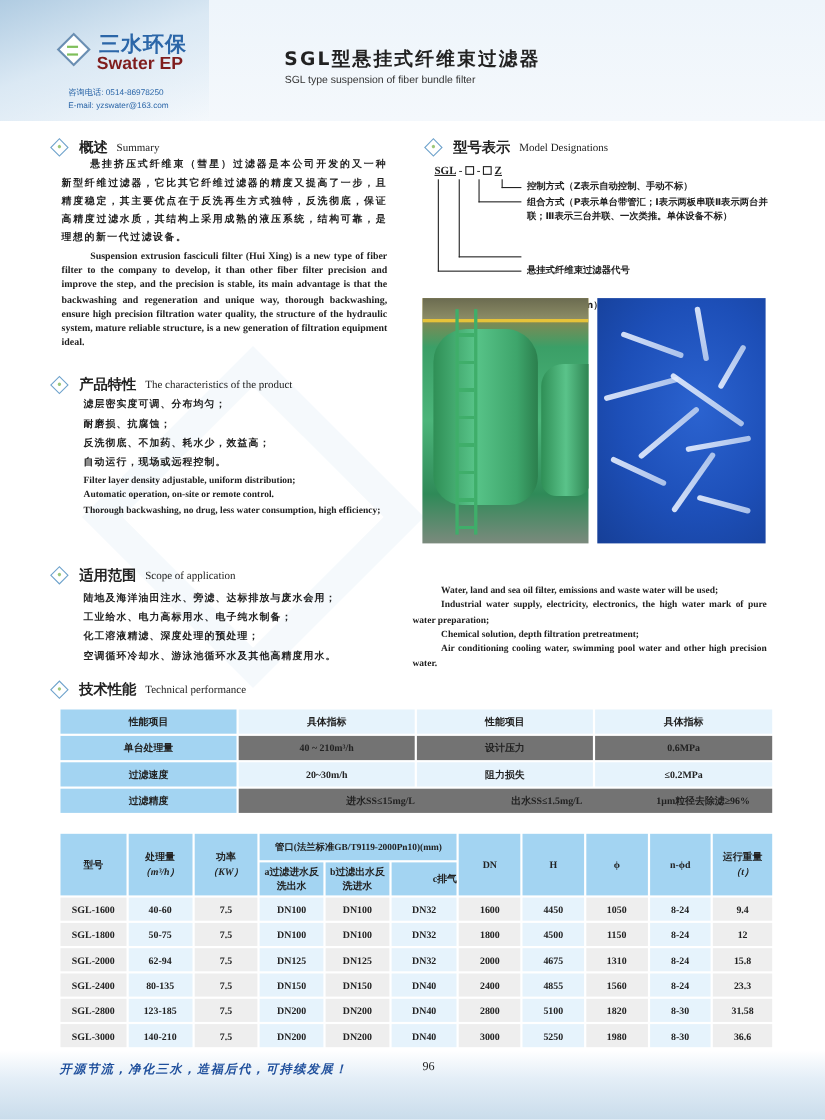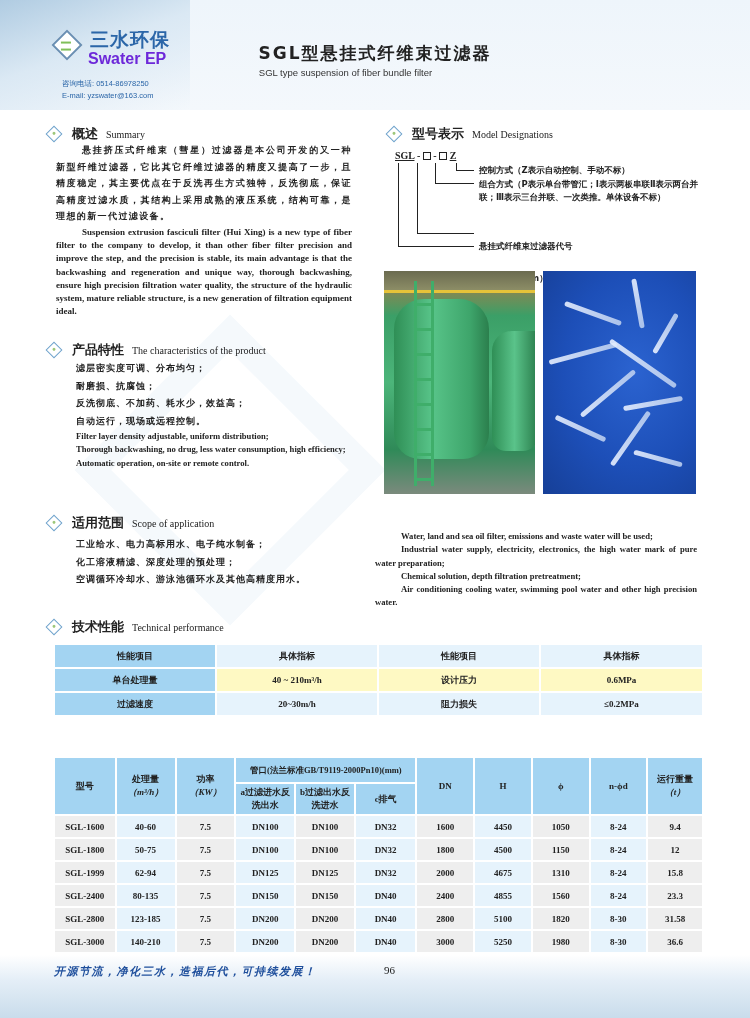--- a/index.html
+++ b/index.html
@@ -27,21 +27,21 @@
   .logo-mark::after {
     content: ""; position: absolute; left: 4px; top: 6px; width: 10px; height: 5px;
     border-top: 2px solid #7fbf5a; border-bottom: 2px solid #7fbf5a; transform: rotate(-45deg);
   }
   .logo-cn {
     position: absolute; left: 38px; top: 3px; font-family: "DejaVu Sans", sans-serif;
     font-weight: bold; font-size: 19px; color: #2b66a8; letter-spacing: 1px;
   }
   .logo-en {
     position: absolute; left: 36px; top: 26px; font-family: "Liberation Sans", sans-serif;
-    font-weight: bold; font-size: 16px; color: #6d28d9;
+    font-weight: bold; font-size: 16px; color: #7f1d1d;
   }
   .contact { position: absolute; left: 62px; top: 78px; font-family: "Liberation Sans", sans-serif; font-size: 7.5px; color: #2b66a8; line-height: 12px; }
   .title-cn {
     position: absolute; left: 0; width: 750px; top: 42px; text-align: center;
     font-family: "DejaVu Sans", sans-serif; font-weight: bold; font-size: 17px; letter-spacing: 2px; color: #222;
   }
   .title-en {
     position: absolute; left: 0; width: 691px; top: 67px; text-align: center;
     font-family: "Liberation Sans", sans-serif; font-size: 9.5px; color: #333;
   }
@@ -71,21 +71,21 @@
   .tank2 { position: absolute; left: 108px; top: 60px; width: 45px; height: 120px; border-radius: 20px 0 14px 14px; background: linear-gradient(90deg,#2f8f56 0%,#5ac38a 50%,#2b7f4d 100%); }
   .rail { position: absolute; left: 0; top: 0; width: 151px; height: 22px; border-bottom: 3px solid #e6c339; background: linear-gradient(180deg,#6b6b50 0%,#8c8d66 100%); }
   .ladder { position: absolute; left: 30px; top: 10px; width: 20px; height: 205px; border-left: 3px solid #3fae6a; border-right: 3px solid #3fae6a; background: repeating-linear-gradient(180deg, transparent 0 22px, #3fae6a 22px 25px); }
   .photo-fiber { left: 543px; top: 271px; width: 153px; height: 223px; background: radial-gradient(ellipse at 60% 45%, #2b63d0 0%, #1d4fb8 55%, #163f97 100%); }
   .fiber { position: absolute; height: 5px; border-radius: 3px; background: linear-gradient(90deg,#e8f0ff,#b9cdef); opacity: 0.9; }
   table { border-collapse: separate; border-spacing: 2px; position: absolute; font-family: "Liberation Serif", serif; }
   .tech-table { left: 53px; top: 643px; width: 651px; }
   .tech-table td { height: 22px; text-align: center; font-size: 9px; font-weight: bold; color: #222; }
   .c-blue { background: #a3d4f2; }
   .c-light { background: #e6f3fc; }
-  .c-grey { background: #fef9c3; }
+  .c-grey { background: #737373; }
   .spec-table { left: 53px; top: 756px; width: 651px; }
   .spec-table th { background: #a3d4f2; font-size: 9px; font-weight: bold; color: #222; text-align: center; line-height: 13px; font-family: "Liberation Serif", serif; }
   .spec-table td { height: 21px; text-align: center; font-size: 9px; font-weight: bold; color: #222; }
   .spec-table tr:nth-child(odd) td:nth-child(odd) { background: #eeeeee; }
   .spec-table tbody tr td:nth-child(odd) { background: #eeeeee; }
   .spec-table tbody tr td:nth-child(even) { background: #e6f3fc; }
   .footer-bg { position: absolute; left: 0; top: 955px; width: 750px; height: 63px; background: linear-gradient(180deg,#ffffff 0%,#e4eef7 40%,#c9dceb 100%); }
   .slogan { position: absolute; left: 54px; top: 964px; font-family: "DejaVu Serif", serif; font-style: italic; font-weight: bold; font-size: 11px; color: #1f4f9c; letter-spacing: 1.5px; }
   .page-no { position: absolute; left: 384px; top: 964px; font-family: "Liberation Serif", serif; font-size: 11px; color: #222; }
   .watermark { position: absolute; left: 120px; top: 360px; width: 220px; height: 220px; border: 26px solid rgba(175,205,230,0.12); transform: rotate(45deg); }
@@ -168,30 +168,31 @@
   <span class="sec-en">The characteristics of the product</span>
 </div>
 <div class="para list-cn" style="left:76px; top:360px; width:280px;">
   <div>滤层密实度可调、分布均匀；</div>
   <div>耐磨损、抗腐蚀；</div>
   <div>反洗彻底、不加药、耗水少，效益高；</div>
   <div>自动运行，现场或远程控制。</div>
 </div>
 <div class="para list-en" style="left:50px; top:430px; width:310px;">
   <div class="hang">Filter layer density adjustable, uniform distribution;</div>
+  <div class="hang">Automatic operation, on-site or remote control.</div>
   <div class="hang">Thorough backwashing, no drug, less water consumption, high efficiency;</div>
-  <div class="hang">Automatic operation, on-site or remote control.</div>
 </div>
 
 <div class="sec-head" style="left:44px; top:514px;">
   <span class="diamond"></span>
   <span class="sec-cn">适用范围</span>
   <span class="sec-en">Scope of application</span>
 </div>
 <div class="para list-cn" style="left:76px; top:536px; width:300px;">
+  <div>陆地及海洋油田注水、旁滤、达标排放与废水会用；</div>
   <div>工业给水、电力高标用水、电子纯水制备；</div>
   <div>化工溶液精滤、深度处理的预处理；</div>
   <div>空调循环冷却水、游泳池循环水及其他高精度用水。</div>
 </div>
 <div class="para list-en" style="left:375px; top:530px; width:322px;">
   <div class="hang">Water, land and sea oil filter, emissions and waste water will be used;</div>
   <div class="hang">Industrial water supply, electricity, electronics, the high water mark of pure water preparation;</div>
   <div class="hang">Chemical solution, depth filtration pretreatment;</div>
   <div class="hang">Air conditioning cooling water, swimming pool water and other high precision water.</div>
 </div>
@@ -214,20 +215,28 @@
     <td class="c-grey">40 ~ 210m³/h</td>
     <td class="c-grey">设计压力</td>
     <td class="c-grey">0.6MPa</td>
   </tr>
   <tr>
     <td class="c-blue">过滤速度</td>
     <td class="c-light">20~30m/h</td>
     <td class="c-light">阻力损失</td>
     <td class="c-light">≤0.2MPa</td>
   </tr>
+  <tr>
+    <td class="c-blue">过滤精度</td>
+    <td class="c-grey" colspan="3">
+      <span style="display:inline-block; width:140px; text-align:right;">进水SS≤15mg/L</span>
+      <span style="display:inline-block; width:150px; text-align:right;">出水SS≤1.5mg/L</span>
+      <span style="display:inline-block; width:150px; text-align:right;">1μm粒径去除滤≥96%</span>
+    </td>
+  </tr>
 </tbody>
   </table>
 
 <table class="spec-table">
   <thead>
     <tr>
       <th rowspan="2" style="width:60px; height:56px;">型号</th>
       <th rowspan="2" style="width:58px;">
         <div>处理量</div>
         <div style="font-style:italic;">（m³/h）</div>
@@ -242,21 +251,21 @@
       <th rowspan="2" style="width:56px;">ϕ</th>
       <th rowspan="2" style="width:56px;">n-ϕd</th>
       <th rowspan="2" style="width:54px;">
         <div>运行重量</div>
         <div style="font-style:italic;">（t）</div>
       </th>
     </tr>
     <tr>
       <th style="width:58px; height:30px;">a过滤进水反洗出水</th>
       <th style="width:58px;">b过滤出水反洗进水</th>
-      <th style="width:60px;">c排气</th>
+      <th style="width:60px;text-align:right;">c排气</th>
     </tr>
   </thead>
   <tbody>
     <tr>
       <td>SGL-1600</td>
         <td>40-60</td>
         <td>7.5</td>
         <td>DN100</td>
         <td>DN100</td>
         <td>DN32</td>
@@ -273,21 +282,21 @@
         <td>DN100</td>
         <td>DN100</td>
         <td>DN32</td>
         <td>1800</td>
         <td>4500</td>
         <td>1150</td>
         <td>8-24</td>
         <td>12</td>
     </tr>
     <tr>
-      <td>SGL-1999</td>
+      <td>SGL-2000</td>
         <td>62-94</td>
         <td>7.5</td>
         <td>DN125</td>
         <td>DN125</td>
         <td>DN32</td>
         <td>2000</td>
         <td>4675</td>
         <td>1310</td>
         <td>8-24</td>
         <td>15.8</td>

